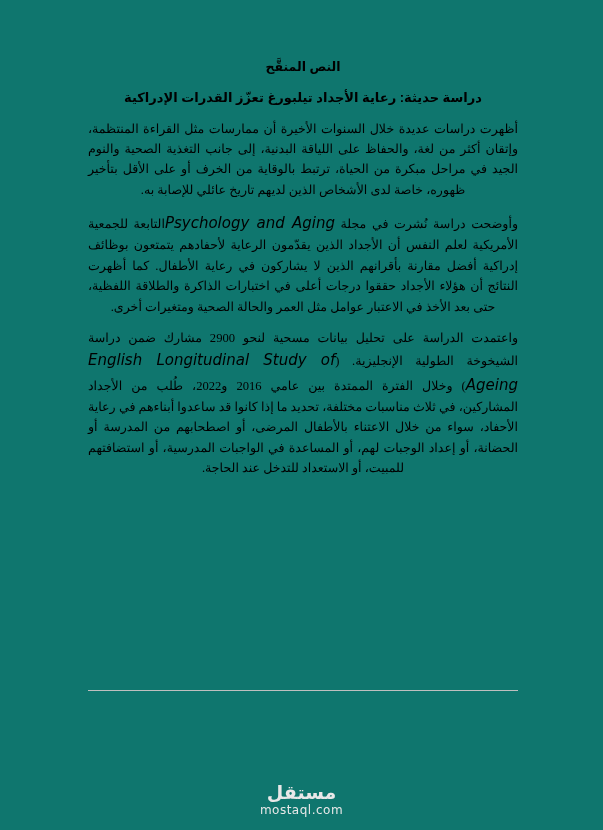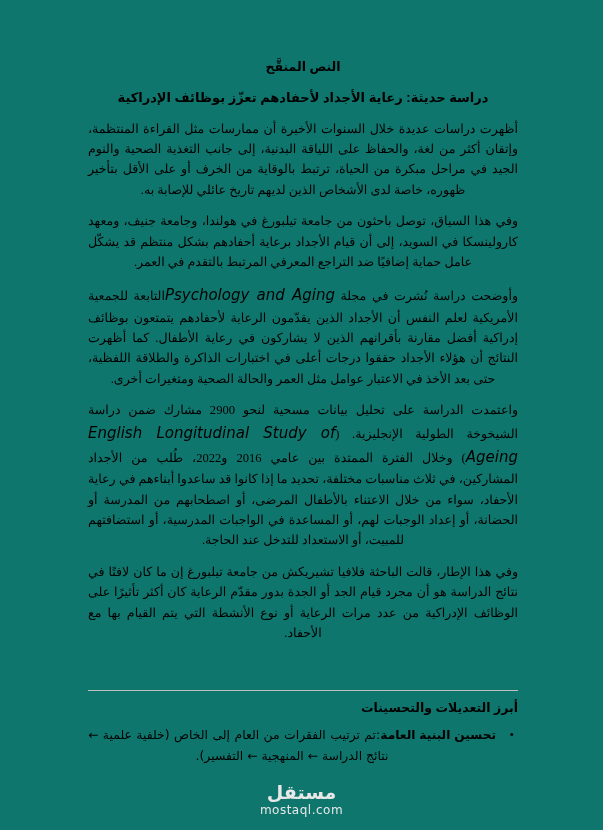--- a/index.html
+++ b/index.html
@@ -143,42 +143,33 @@
 </style>
 </head>
 <body>
 
 <div class="page">
 
   <div class="content">
 
     <h1 class="doc-title">النص المنقَّح</h1>
 
-    <h2 class="section-heading">دراسة حديثة: رعاية الأجداد لأحفادهم تعزّز بوظائف الإدراكية</h2>
+    <h2 class="section-heading">دراسة حديثة: رعاية الأجداد تيلبورغ تعزّز القدرات الإدراكية</h2>
 
     <p class="body-par">أظهرت دراسات عديدة خلال السنوات الأخيرة أن ممارسات مثل القراءة المنتظمة، وإتقان أكثر من لغة، والحفاظ على اللياقة البدنية، إلى جانب التغذية الصحية والنوم الجيد في مراحل مبكرة من الحياة، ترتبط بالوقاية من الخرف أو على الأقل بتأخير ظهوره، خاصة لدى الأشخاص الذين لديهم تاريخ عائلي للإصابة به.</p>
 
-    <p class="body-par">وفي هذا السياق، توصل باحثون من جامعة تيلبورغ في هولندا، وجامعة جنيف، ومعهد كارولينسكا في السويد، إلى أن قيام الأجداد برعاية أحفادهم بشكل منتظم قد يشكّل عامل حماية إضافيًا ضد التراجع المعرفي المرتبط بالتقدم في العمر.</p>
 
     <p class="body-par"><span>وأوضحت دراسة نُشرت في مجلة </span><span class="en-italic">Psychology and Aging</span><span>التابعة للجمعية الأمريكية لعلم النفس أن الأجداد الذين يقدّمون الرعاية لأحفادهم يتمتعون بوظائف إدراكية أفضل مقارنة بأقرانهم الذين لا يشاركون في رعاية الأطفال. كما أظهرت النتائج أن هؤلاء الأجداد حققوا درجات أعلى في اختبارات الذاكرة والطلاقة اللفظية، حتى بعد الأخذ في الاعتبار عوامل مثل العمر والحالة الصحية ومتغيرات أخرى.</span></p>
 
     <p class="body-par"><span>واعتمدت الدراسة على تحليل بيانات مسحية لنحو </span><span class="num">2900</span><span> مشارك ضمن دراسة الشيخوخة الطولية الإنجليزية. (</span><span class="en-italic">English Longitudinal Study of Ageing</span><span>) وخلال الفترة الممتدة بين عامي </span><span class="num">2016</span><span> و</span><span class="num">2022</span><span>، طُلب من الأجداد المشاركين، في ثلاث مناسبات مختلفة، تحديد ما إذا كانوا قد ساعدوا أبناءهم في رعاية الأحفاد، سواء من خلال الاعتناء بالأطفال المرضى، أو اصطحابهم من المدرسة أو الحضانة، أو إعداد الوجبات لهم، أو المساعدة في الواجبات المدرسية، أو استضافتهم للمبيت، أو الاستعداد للتدخل عند الحاجة.</span></p>
 
-    <p class="body-par">وفي هذا الإطار، قالت الباحثة فلافيا تشيريكش من جامعة تيلبورغ إن ما كان لافتًا في نتائج الدراسة هو أن مجرد قيام الجد أو الجدة بدور مقدّم الرعاية كان أكثر تأثيرًا على الوظائف الإدراكية من عدد مرات الرعاية أو نوع الأنشطة التي يتم القيام بها مع الأحفاد.</p>
 
   </div>
 
   <div class="divider"></div>
 
-  <div class="bottom-section">
-    <h3 class="sub-heading">أبرز التعديلات والتحسينات</h3>
-
-    <ul class="change-list">
-      <li><span class="bold-lead">تحسين البنية العامة</span><span class="arrow">:تم ترتيب الفقرات من العام إلى الخاص (خلفية علمية ← نتائج الدراسة ← المنهجية ← التفسير).</span></li>
-    </ul>
-  </div>
 
   <div class="watermark">
     <span class="wm-ar">مستقل</span>
     <span class="wm-en">mostaql.com</span>
   </div>
 
 </div>
 
 </body></html>

